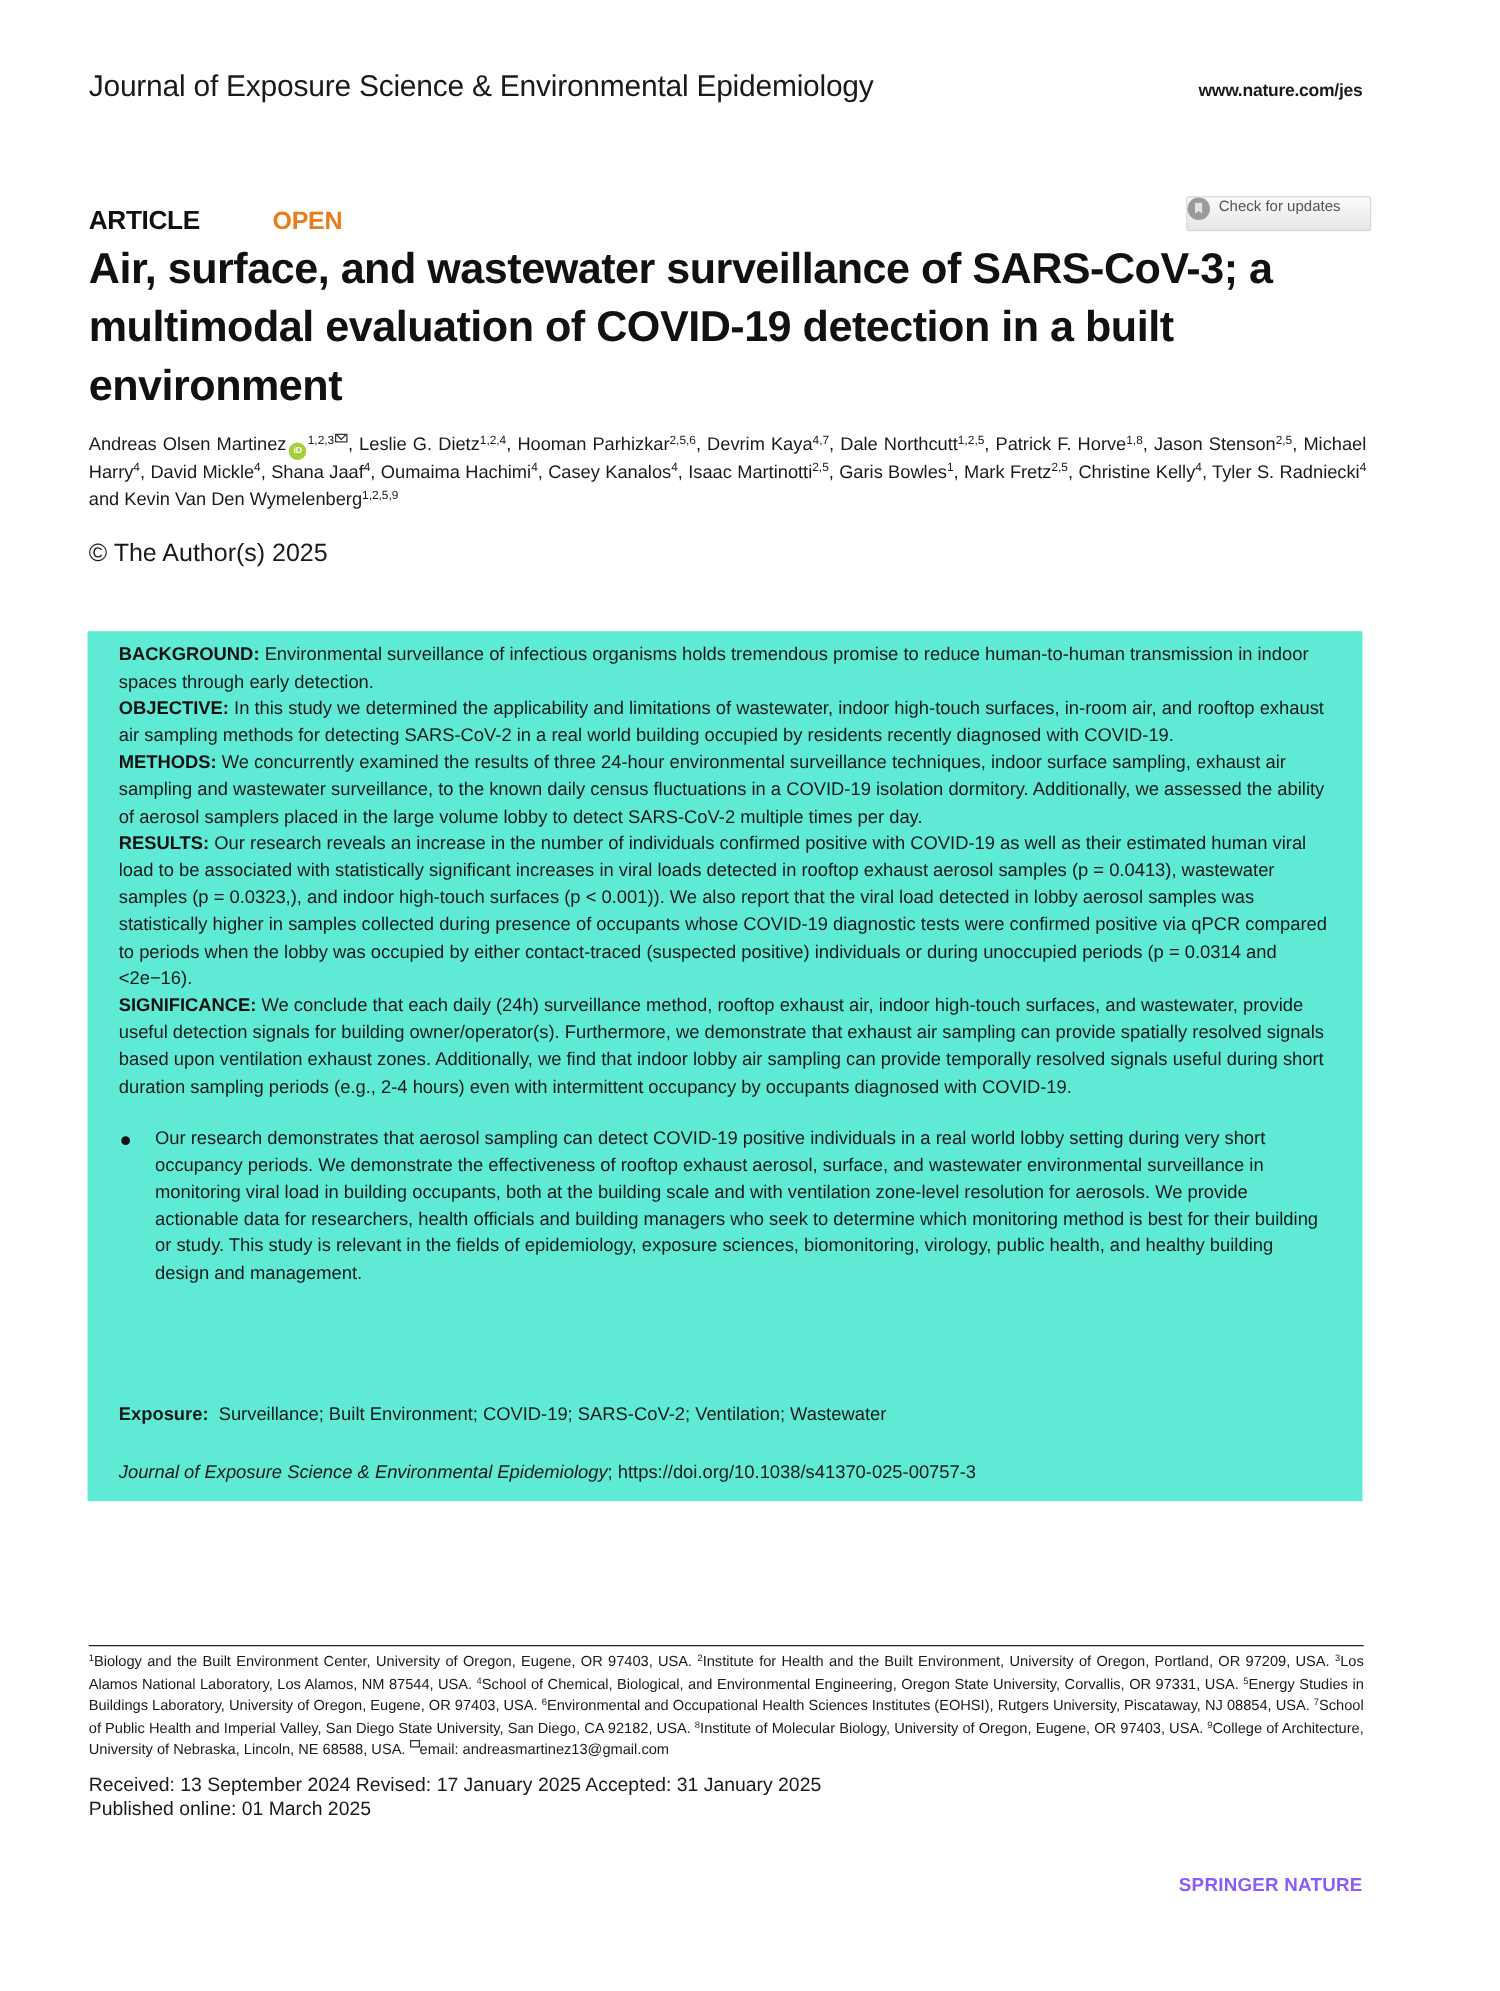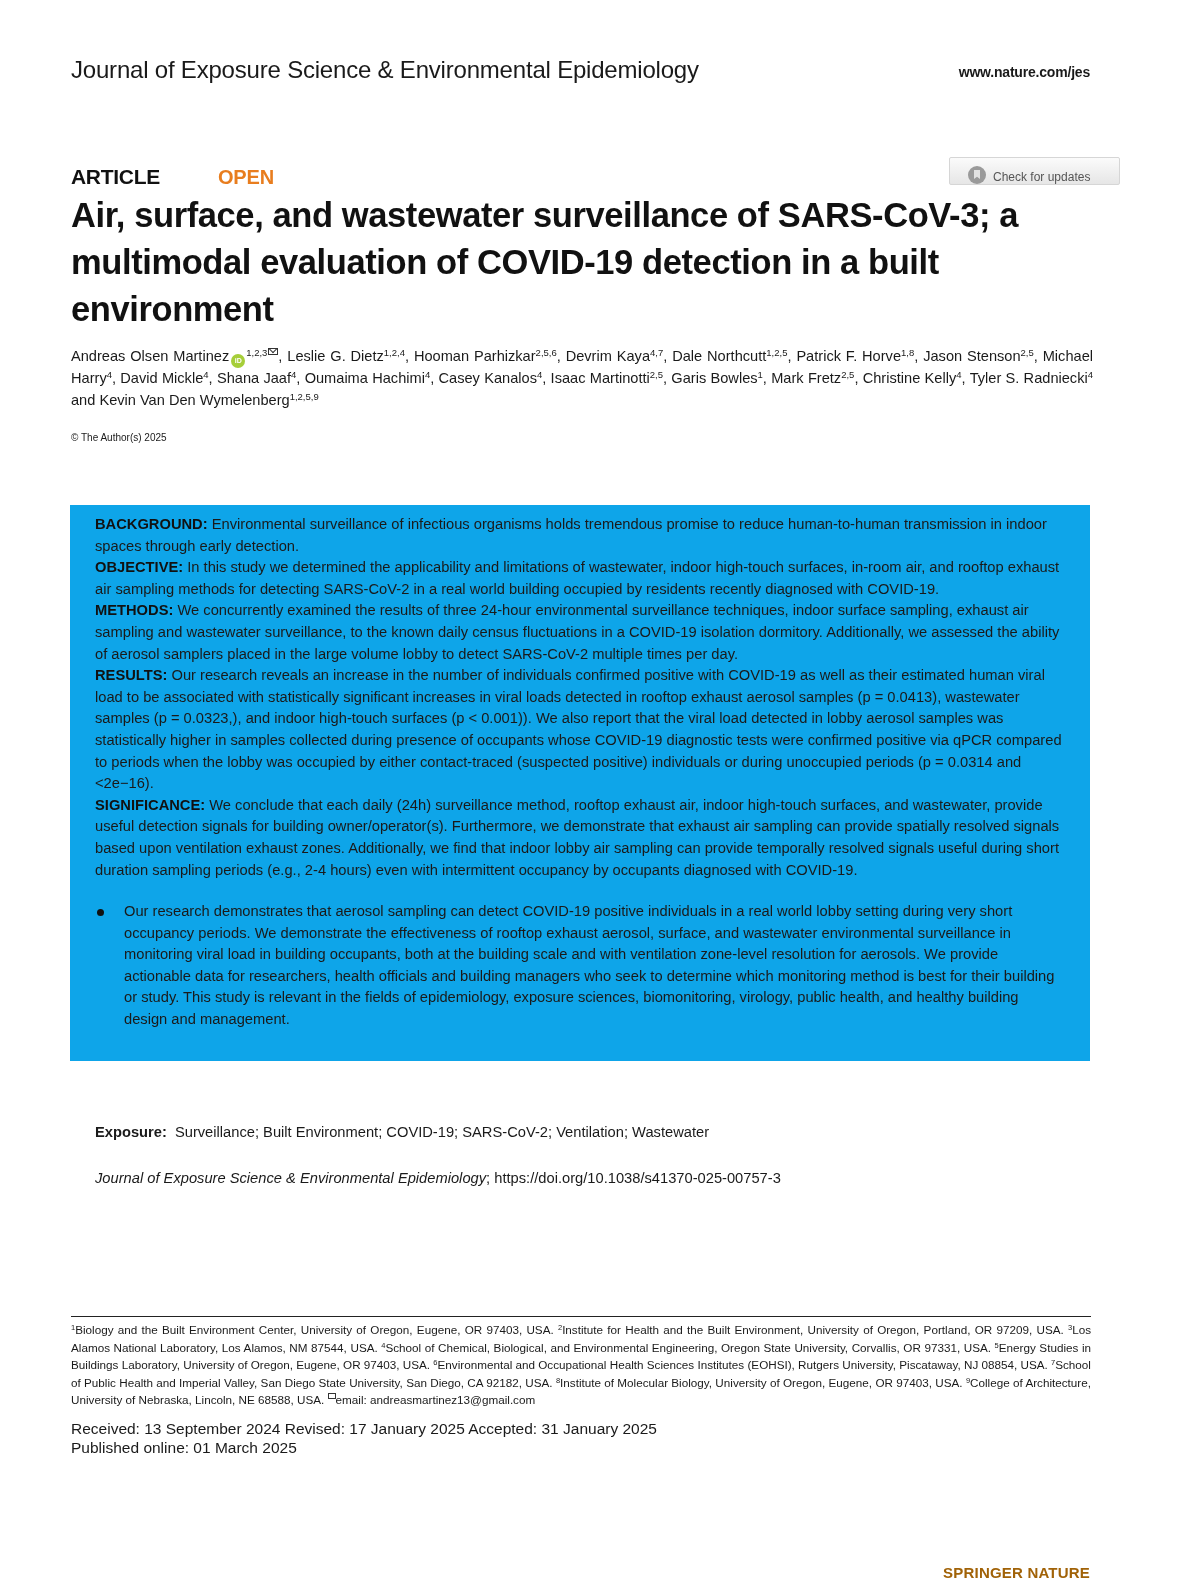--- a/index.html
+++ b/index.html
@@ -5,58 +5,58 @@
   * { box-sizing: border-box; margin: 0; padding: 0; }
   html, body { width: 1200px; height: 1593px; background: #ffffff; }
   body { position: relative; font-family: "Liberation Sans", "DejaVu Sans", sans-serif; color: #1a1a1a; overflow: hidden; }
 
   .journal-name { position: absolute; left: 71px; top: 56px; font-size: 24px; letter-spacing: -0.2px; color: #1a1a1a; }
   .journal-url { position: absolute; right: 110px; top: 64px; font-size: 14px; font-weight: bold; color: #1a1a1a; letter-spacing: -0.2px; }
 
   .article-type { position: absolute; left: 71px; top: 165px; font-size: 21px; font-weight: bold; color: #111; letter-spacing: -0.3px; }
   .open-badge { position: absolute; left: 218px; top: 166px; font-size: 20px; font-weight: bold; color: #e87d1e; letter-spacing: -0.2px; }
 
-  .check-updates { position: absolute; left: 949px; top: 157px; width: 171px; height: 28px; border: 1px solid #d6d6d6; border-radius: 2px;
-    background: linear-gradient(#fbfbfb, #e6e6e6); display: flex; align-items: flex-end; padding-left: 18px; cursor: pointer; }
+  .check-updates { position: absolute; left: 949px; top: 157px; width: 148px; height: 28px; border: 1px solid #d6d6d6; border-radius: 2px;
+    background: linear-gradient(#fbfbfb, #e6e6e6); display: flex; align-items: flex-start; padding-left: 0; cursor: pointer; }
   .check-updates .cu-icon { width: 18px; height: 18px; border-radius: 50%; background: #9a9a9a; position: relative; margin-right: 7px; flex: none; }
   .check-updates .cu-icon::after { content: ""; position: absolute; left: 6px; top: 4px; width: 6px; height: 9px; background: #e2e2e2;
     clip-path: polygon(0 0, 100% 0, 100% 100%, 50% 75%, 0 100%); }
   .check-updates .cu-label { font-size: 12px; color: #555; white-space: nowrap; }
 
   .title { position: absolute; left: 71px; top: 192px; width: 980px; font-size: 34.5px; line-height: 47px; color: #111; letter-spacing: -0.4px; }
 
   .authors { position: absolute; left: 71px; top: 346px; width: 1022px; font-size: 14.6px; line-height: 21.5px; color: #1a1a1a; text-align: justify; }
   .authors sup { font-size: 9.5px; vertical-align: 5px; line-height: 0; }
   .orcid { display: inline-block; width: 14px; height: 14px; border-radius: 50%; background: #a6ce39; color: #fff; font-size: 7px; font-weight: bold;
     line-height: 14px; text-align: center; vertical-align: -2px; margin: 0 1px 0 2px; }
   .mail-icon { display: inline-block; width: 10px; height: 7px; border: 1px solid #333; position: relative; vertical-align: 6px; margin-left: 1px; }
   .mail-icon::after { content: ""; position: absolute; left: 1px; top: -3px; width: 5px; height: 5px; border-right: 1px solid #333; border-bottom: 1px solid #333; transform: rotate(45deg); }
 
-  .copyright { position: absolute; left: 71px; top: 432px; font-size: 10px; color: #1a1a1a; }
+  .copyright { position: absolute; left: 71px; top: 432px; font-size: 20px; color: #1a1a1a; }
 
-  .abstract-box { position: absolute; left: 70px; top: 505px; width: 1020px; height: 556px; background: #0ea5e9; }
+  .abstract-box { position: absolute; left: 70px; top: 505px; width: 1020px; height: 696px; background: #5eead4; }
   .abstract-text { position: absolute; left: 25px; top: 9px; width: 970px; font-size: 14.7px; line-height: 21.6px; color: #1a1a1a; }
   .abstract-text p { margin: 0; }
   .abstract-text b { font-weight: bold; color: #111; }
   .impact-list { list-style: none; margin-top: 20px; }
   .impact-list li { position: relative; padding-left: 29px; }
   .impact-list li::before { content: ""; position: absolute; left: 2px; top: 8px; width: 7px; height: 7px; border-radius: 50%; background: #111; }
   .keywords { position: absolute; left: 25px; top: 619px; font-size: 14.7px; color: #1a1a1a; }
   .keywords b { font-weight: bold; margin-right: 4px; }
   .citation { position: absolute; left: 25px; top: 665px; font-size: 14.7px; color: #1a1a1a; }
   .citation i { font-style: italic; }
 
   .footnote-rule { position: absolute; left: 71px; top: 1316px; width: 1020px; height: 1px; background: #222; }
   .affiliations { position: absolute; left: 71px; top: 1321px; width: 1020px; font-size: 11.7px; line-height: 17.6px; color: #1a1a1a; text-align: justify; }
   .affiliations sup { font-size: 7.5px; vertical-align: 4px; line-height: 0; }
   .mail-small { display: inline-block; width: 8px; height: 6px; border: 1px solid #333; vertical-align: 5px; }
 
   .dates { position: absolute; left: 71px; top: 1419px; font-family: Liberation Sans, sans-serif; font-size: 15.5px; line-height: 19px; color: #1a1a1a; }
 
-  .publisher { position: absolute; right: 110px; top: 1564px; font-size: 15px; font-weight: bold; color: #a16207; letter-spacing: 0.2px; }
+  .publisher { position: absolute; right: 110px; top: 1500px; font-size: 15px; font-weight: bold; color: #8b5cf6; letter-spacing: 0.2px; }
 </style>
 </head>
 <body>
 
 <div class="journal-name">Journal of Exposure Science &amp; Environmental Epidemiology</div>
 <a class="journal-url">www.nature.com/jes</a>
 
 <div class="article-type">ARTICLE</div>
 <div class="open-badge">OPEN</div>
 

